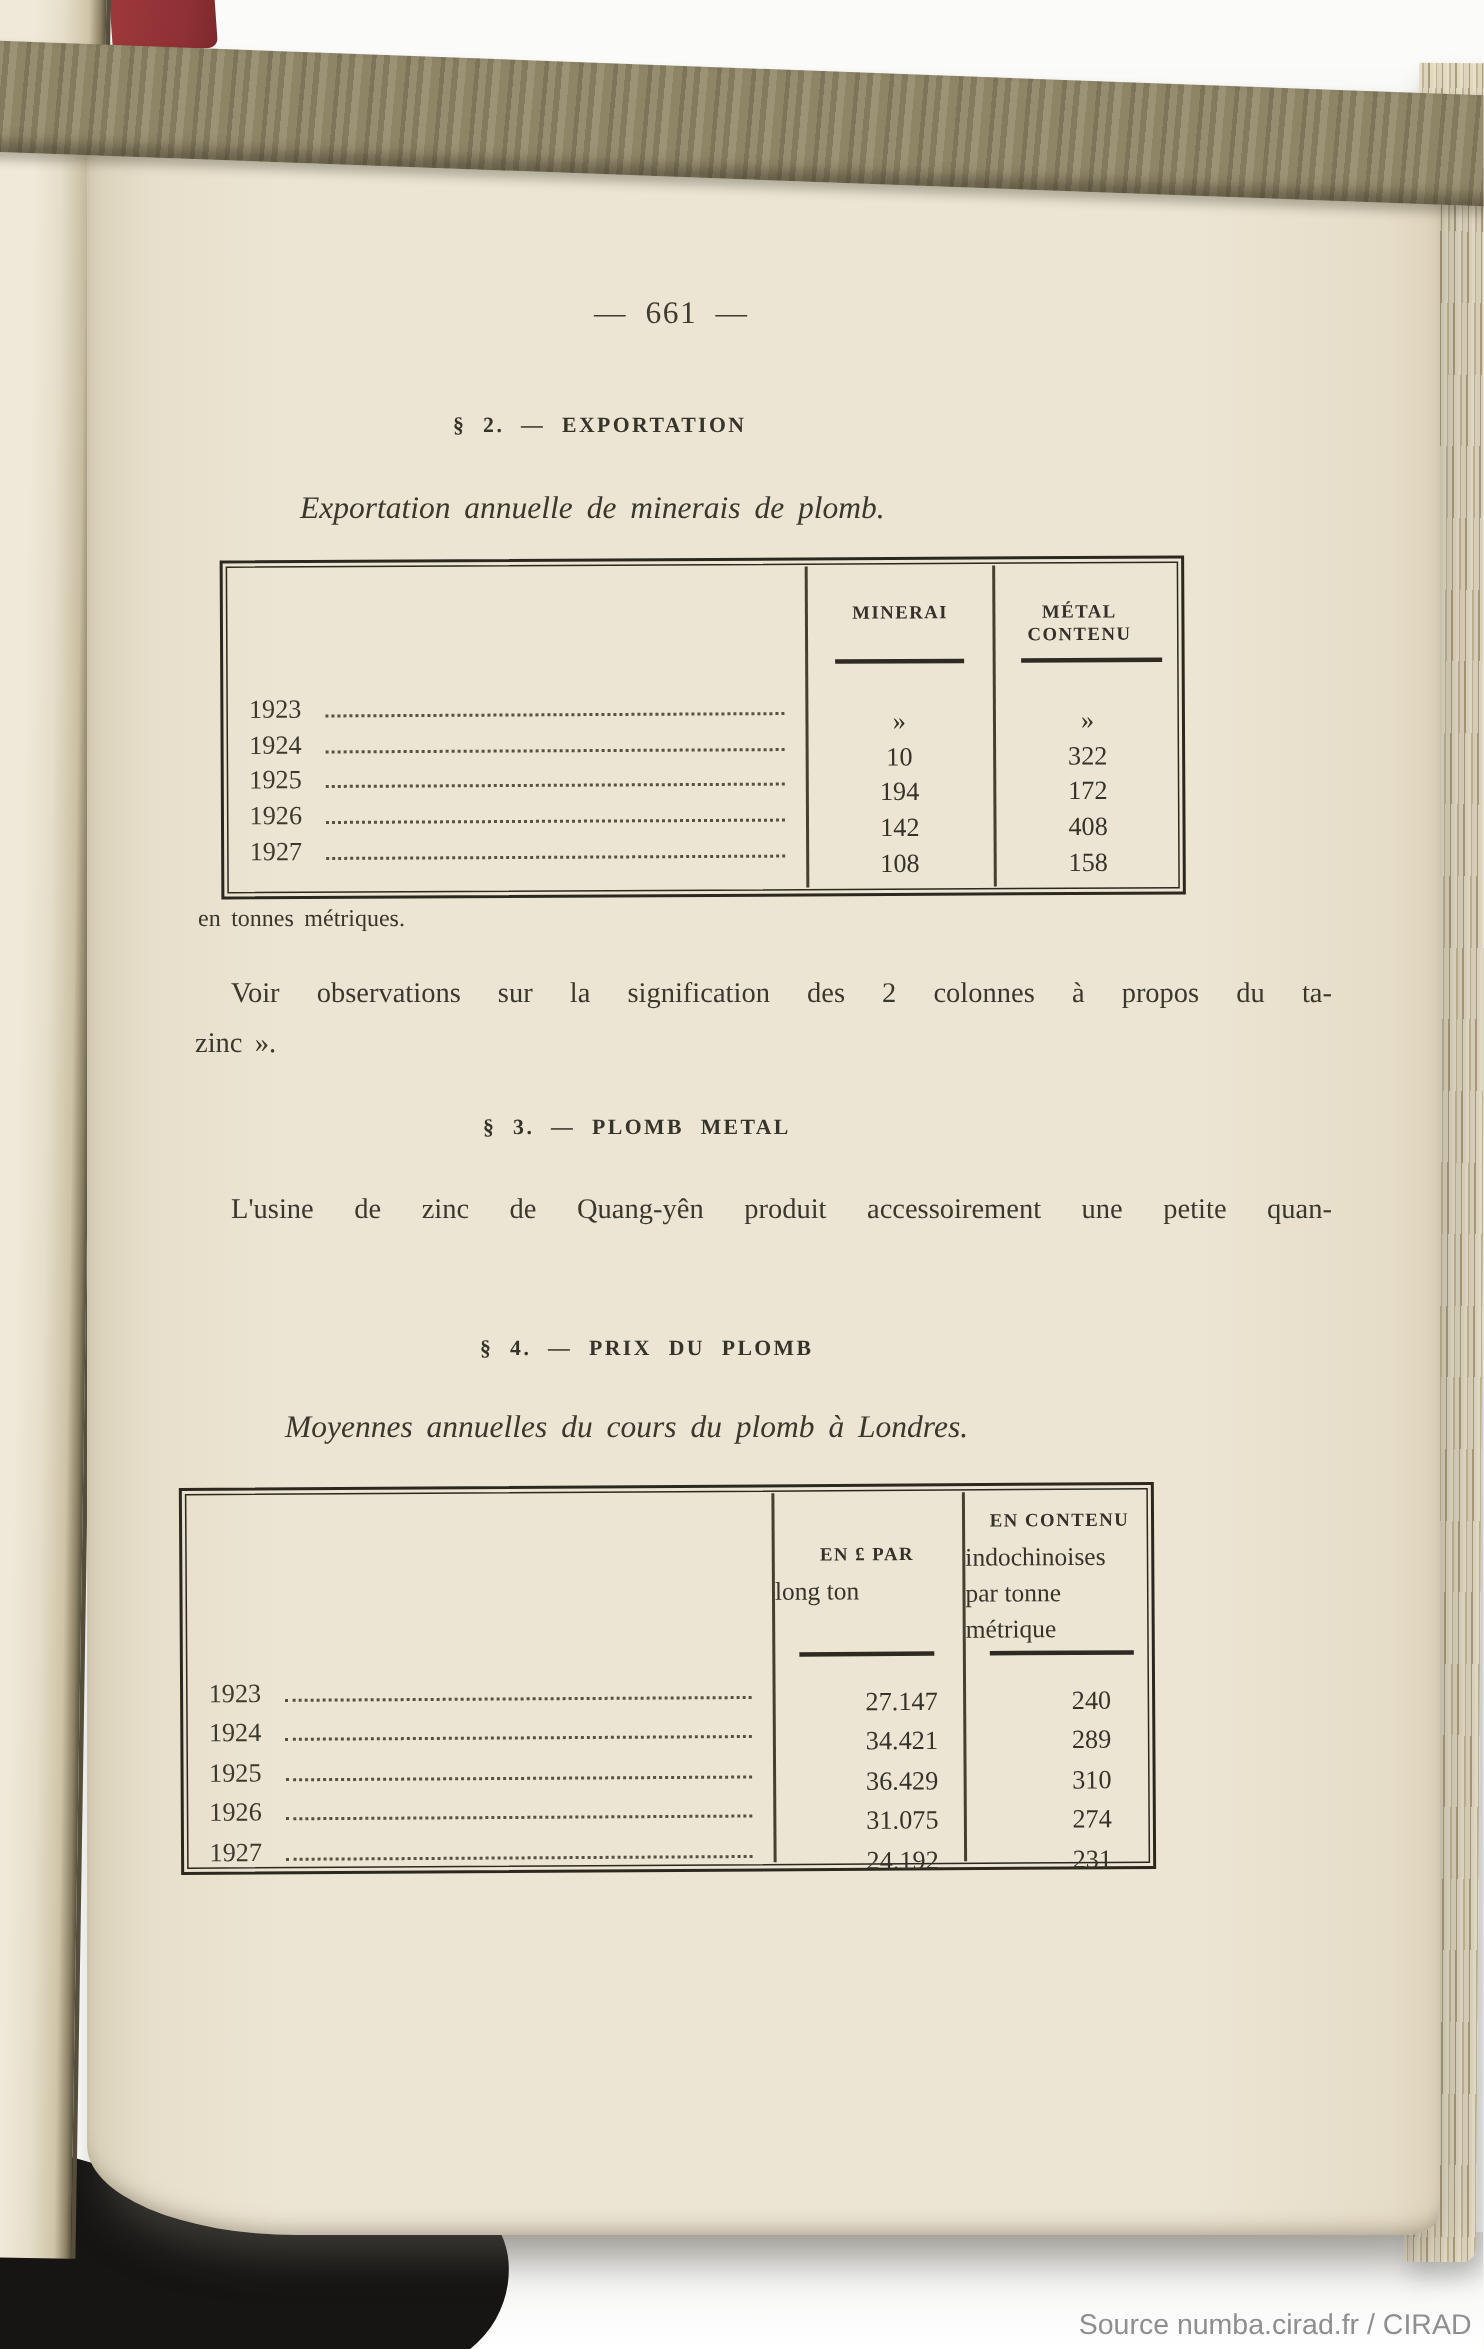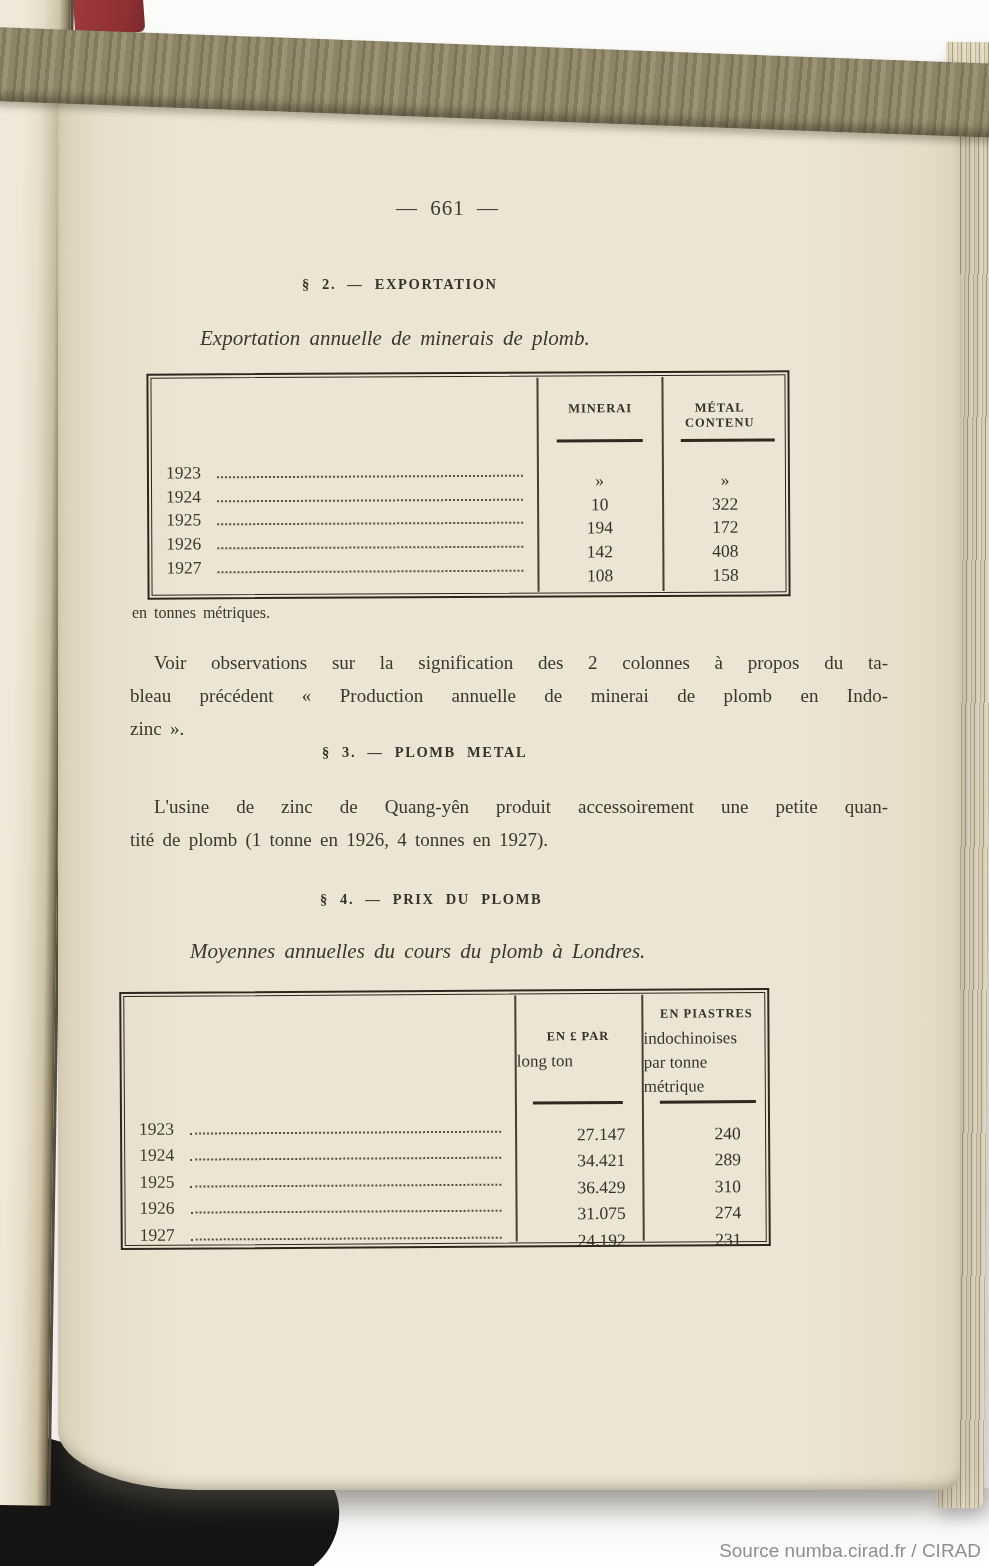--- a/index.html
+++ b/index.html
@@ -184,43 +184,41 @@
         <div class="val">108</div>
         <div class="val">158</div>
       </div>
     </div>
   </div>
 
   <div class="abs unit-note">en tonnes métriques.</div>
 
   <div class="abs para" style="left:72px; top:578px;">
     <div class="pline just indent">Voir observations sur la signification des 2 colonnes à propos du ta-</div>
-    <div class="pline just">bleau précédent « Production annuelle de minerai de plomb en Indo-</div>
     <div class="pline">zinc ».</div>
   </div>
 
   <div class="abs center sec-heading" style="left:264px; top:676px;">§ 3. — PLOMB METAL</div>
 
   <div class="abs para" style="left:72px; top:722px;">
     <div class="pline just indent">L'usine de zinc de Quang-yên produit accessoirement une petite quan-</div>
-    <div class="pline">tité de plomb (1 tonne en 1926, 4 tonnes en 1927).</div>
   </div>
 
   <div class="abs center sec-heading" style="left:262px; top:823px;">§ 4. — PRIX DU PLOMB</div>
 
   <div class="abs center subtitle ital" style="left:132px; top:871px;">Moyennes annuelles du cours du plomb à Londres.</div>
 
   <div class="ptable t2" style="left:62px; top:922px; width:650px; height:258px; transform:rotate(-0.35deg);">
     <div class="vline" style="left:393px;"></div>
     <div class="vline" style="left:520px;"></div>
 
     <div class="th-small" style="left:395px; top:38px; width:123px;">EN £ PAR</div>
     <div class="th-lower" style="left:395px; top:60px; width:123px;">long ton</div>
 
-    <div class="th-small" style="left:522px; top:16px; width:126px;">EN PIASTRES</div>
+    <div class="th-small" style="left:522px; top:16px; width:126px;">EN CONTENU</div>
     <div class="th-lower" style="left:522px; top:38px; width:126px;">indochinoises</div>
     <div class="th-lower" style="left:522px; top:62px; width:126px;">par tonne</div>
     <div class="th-lower" style="left:522px; top:86px; width:126px;">métrique</div>
 
     <div class="hrule" style="left:411px; top:110px; width:90px;"></div>
     <div class="hrule" style="left:538px; top:110px; width:96px;"></div>
 
     <div class="tbody" style="top:122px;">
       <div class="trow">
         <div class="ycell">

